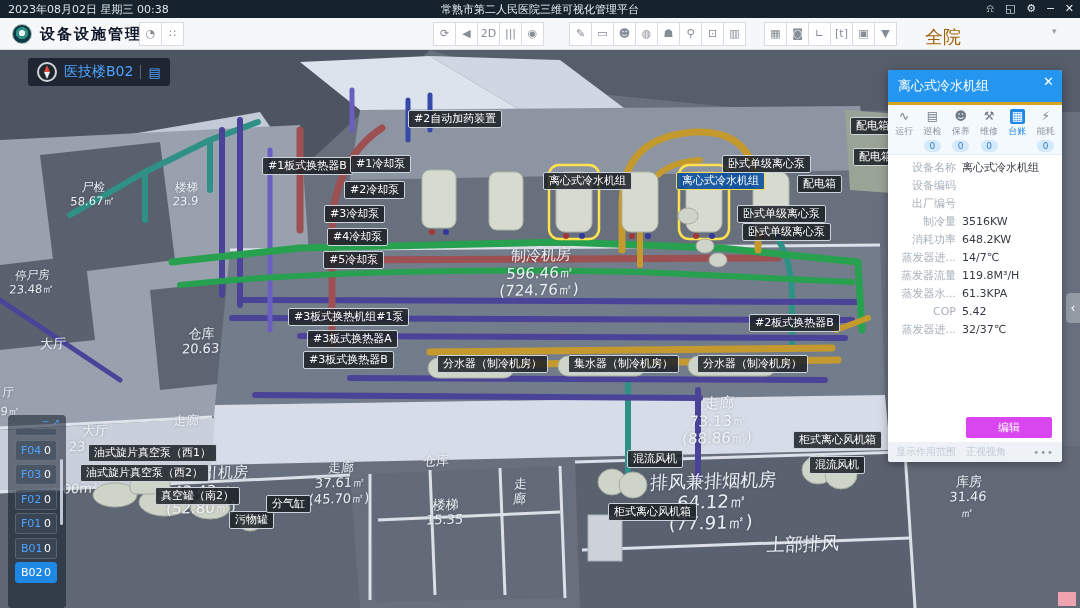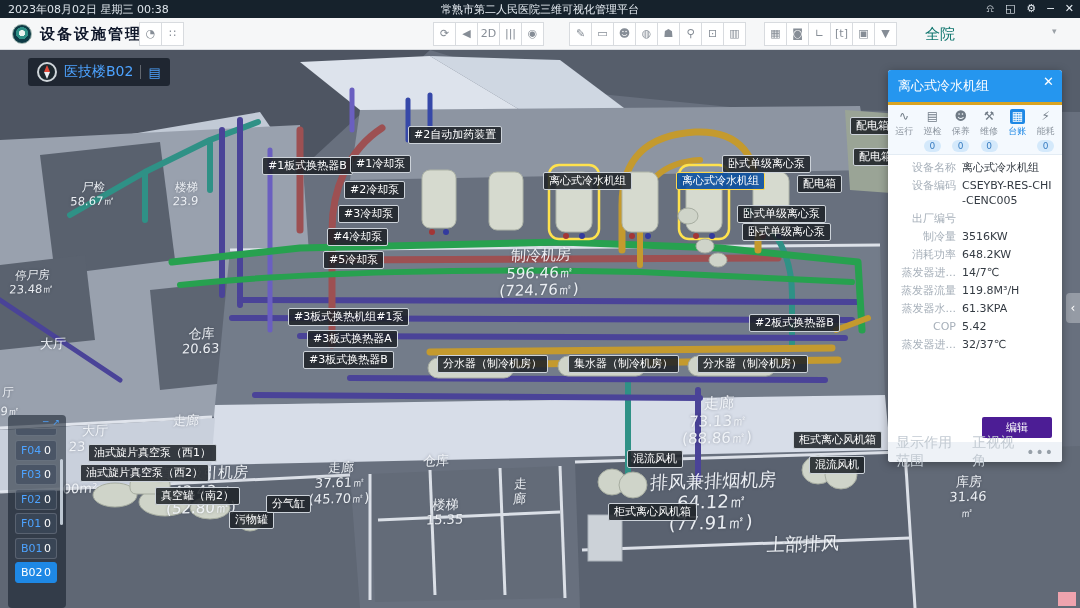--- a/index.html
+++ b/index.html
@@ -21,21 +21,21 @@
   #logo { position:absolute; left:12px; top:6px; width:20px; height:20px; border-radius:50%;
     background:radial-gradient(circle at 50% 45%, #e8f2ef 0 22%, #2e8f86 23% 45%, #0e3a46 46% 100%);
     border:1px solid #9fb4ae;}
   #app-title { position:absolute; left:40px; top:7px; font-size:15px; font-weight:bold;
     color:#0f172a; letter-spacing:2px;}
   .tgroup { position:absolute; top:4px; display:flex; }
   #tb-left{ left:140px; } #tb-view{ left:434px; } #tb-tools{ left:570px; } #tb-data{ left:765px; }
   .tbtn { width:23px; height:24px; background:#fff; border:1px solid #d8dbdf; margin-left:-1px;
     color:#868d96; font-size:11px; line-height:22px; text-align:center; padding:0; cursor:pointer;
     font-family:"DejaVu Sans",sans-serif; overflow:hidden; white-space:nowrap;}
-  #scope { position:absolute; left:925px; top:7px; font-size:15px; color:#0f766e; cursor:pointer;}
+  #scope { position:absolute; left:925px; top:7px; font-size:18px; color:#a16207; cursor:pointer;}
   #scope-caret { position:absolute; left:1052px; top:8px; font-size:9px; color:#9aa0a6;}
 
   
   #viewport { position:absolute; left:0; top:50px; width:1080px; height:558px; overflow:hidden;
     background:#68707e;}
   #scene-svg { position:absolute; left:0; top:0; z-index:1;}
 
   
   .room { position:absolute; z-index:5; color:rgba(242,245,250,.95); text-align:center;
     white-space:pre-line; line-height:1.18; transform:translateX(-50%) skewX(-5deg) rotate(-1.5deg);
@@ -91,24 +91,24 @@
   .dtab.sel .dt-ic { background:#1e88e5; color:#fff; border-radius:2px; padding:0 2px;}
   .dtab.sel .dt-lb { color:#1e88e5;}
   .dt-bg { margin-top:2px; min-width:17px; height:12px; border-radius:6px; background:#d4e9fb;
     color:#3a7ec2; font-size:9px; line-height:12px; text-align:center; padding:0 3px;}
   .dt-bg.empty{ visibility:hidden;}
   .dp-body { flex:1; padding:6px 8px 0 6px; overflow:hidden;}
   .fld { display:flex; font-size:11px; line-height:1.32; margin-bottom:3.5px;}
   .fl { width:62px; text-align:right; color:#a7b0ba; flex:none; margin-right:6px; white-space:nowrap; overflow:hidden;}
   .fv { color:#333a42; word-break:break-all;}
   .dp-actions { height:26px; padding-right:10px; text-align:right;}
-  #edit-btn { background:#4c1d95; color:#fff; border:none; font-size:11px; padding:3px 24px;
+  #edit-btn { background:#d946ef; color:#fff; border:none; font-size:11px; padding:3px 32px;
     border-radius:2px; cursor:pointer; font-family:"DejaVu Sans",sans-serif;}
   .dp-footer { height:20px; background:#eef2f7; border-radius:0 0 3px 3px; display:flex; align-items:center;
-    font-size:14px; color:#c2cad2; padding:0 8px; gap:10px;}
+    font-size:10px; color:#c2cad2; padding:0 8px; gap:10px;}
   .dp-footer .dots { margin-left:auto; color:#97a0a9; letter-spacing:1px; cursor:pointer;}
 
   
   #collapse-handle { position:absolute; right:0px; top:243px; width:14px; height:30px; z-index:40;
     background:rgba(255,255,255,.3); border-radius:4px 0 0 4px; color:#fff; font-size:12px;
     display:flex; align-items:center; justify-content:center; cursor:pointer;}
 
   #corner-pink { position:absolute; right:4px; bottom:2px; width:18px; height:14px; background:#efa3ae; z-index:40;}
 </style>
 </head>
@@ -308,25 +308,25 @@
         <div class="room sm" style="left:32px;top:219px">停尸房
 23.48㎡</div>
         <div class="room sm" style="left:93px;top:131px">尸检
 58.67㎡</div>
         <div class="room sm" style="left:186px;top:131px">楼梯
 23.9</div>
         <div class="room sm" style="left:8px;top:336px">厅</div>
         <div class="room sm" style="left:10px;top:355px">9㎡</div>
       </div>
     <div id="badges">
-        <div class="badge " style="left:408px;top:76px">#2自动加药装置</div>
+        <div class="badge " style="left:408px;top:60px">#2自动加药装置</div>
         <div class="badge " style="left:262px;top:107px">#1板式换热器B</div>
         <div class="badge " style="left:350px;top:105px">#1冷却泵</div>
         <div class="badge " style="left:344px;top:131px">#2冷却泵</div>
-        <div class="badge " style="left:338px;top:155px">#3冷却泵</div>
+        <div class="badge " style="left:324px;top:155px">#3冷却泵</div>
         <div class="badge " style="left:327px;top:178px">#4冷却泵</div>
         <div class="badge " style="left:323px;top:201px">#5冷却泵</div>
         <div class="badge " style="left:543px;top:122px">离心式冷水机组</div>
         <div class="badge selected" style="left:676px;top:122px">离心式冷水机组</div>
         <div class="badge " style="left:722px;top:105px">卧式单级离心泵</div>
         <div class="badge " style="left:737px;top:155px">卧式单级离心泵</div>
         <div class="badge " style="left:742px;top:173px">卧式单级离心泵</div>
         <div class="badge " style="left:850px;top:67px">配电箱</div>
         <div class="badge " style="left:853px;top:98px">配电箱</div>
         <div class="badge " style="left:797px;top:125px">配电箱</div>
@@ -431,21 +431,20 @@
      <span class="dt-bg ">0</span>
    </div>
         </div>
       <div class="dp-body" id="dp-fields">
           <div class="fld">
      <span class="fl">设备名称</span>
      <span class="fv">离心式冷水机组</span>
           </div>
           <div class="fld">
      <span class="fl">设备编码</span>
-     <span class="fv">CSEYBY-RES-CHI-CENC005</span>
           </div>
           <div class="fld">
      <span class="fl">出厂编号</span>
      <span class="fv"></span>
           </div>
           <div class="fld">
      <span class="fl">制冷量</span>
      <span class="fv">3516KW</span>
           </div>
           <div class="fld">

